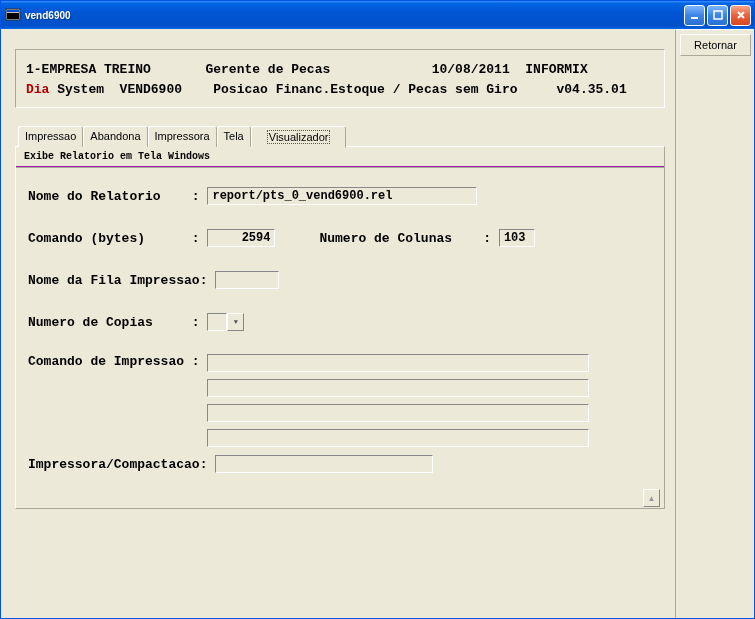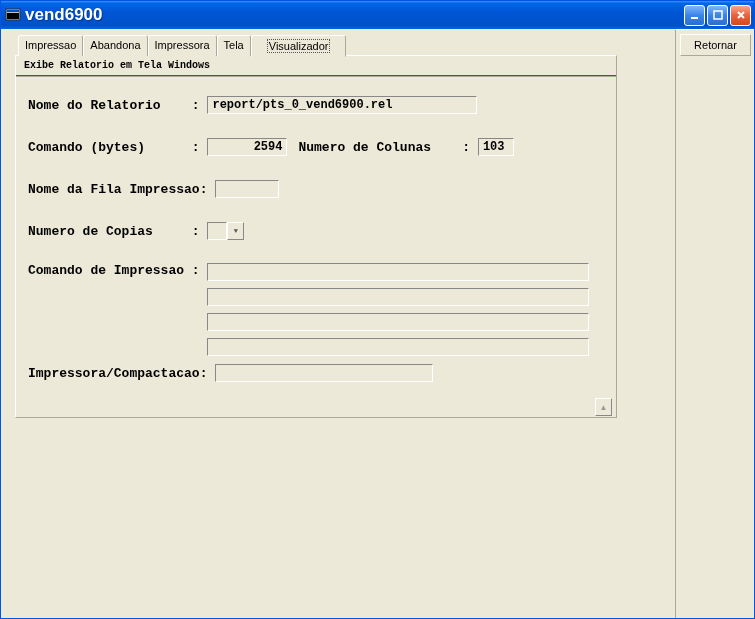--- a/index.html
+++ b/index.html
@@ -32,21 +32,21 @@
   .title-icon {
     width: 16px;
     height: 16px;
     margin-right: 4px;
     display: inline-flex;
     align-items: center;
     justify-content: center;
   }
   .title-text {
     font-weight: bold;
-    font-size: 17px;
+    font-size: 10px;
     flex: 1;
     text-shadow: 1px 1px 1px rgba(0,0,0,0.3);
   }
   .title-controls {
     display: flex;
     gap: 2px;
   }
   .title-btn {
     width: 21px;
     height: 21px;
@@ -76,21 +76,20 @@
     flex: 1;
     padding: 6px 10px 10px 14px;
     position: relative;
   }
   .side-panel {
     width: 79px;
     border-left: 1px solid #aca899;
     border-top: 1px solid #fff;
     padding: 4px;
     background: #ece9d8;
-    margin-left: 48px;
   }
   .side-btn {
     width: 71px;
     height: 22px;
     background: #ece9d8;
     border: 1px solid #aca899;
     border-top-color: #fff;
     border-left-color: #fff;
     font-size: 11px;
     display: flex;
@@ -266,20 +265,22 @@
         <svg width="10" height="10" viewBox="0 0 10 10">
             <path d="M2 2 L8 8 M8 2 L2 8" stroke="#fff" stroke-width="2"></path>
           </svg>
       </div>
     </div>
   </div>
 
   <div class="client">
     <div class="main-area">
 
+      <div class="header-block"><span>1-EMPRESA TREINO</span>       <span>Gerente de Pecas</span>             <span>10/08/2011</span>  <span>INFORMIX</span>
+<span class="hdr-red">Dia</span><span> System  VEND6900</span>    <span>Posicao Financ.Estoque / Pecas sem Giro</span>     <span>v04.35.01</span></div>
 
       <div class="tab-strip">
         <div class="tab"><span class="tab-label">Impressao</span></div>
         <div class="tab"><span class="tab-label">Abandona</span></div>
         <div class="tab"><span class="tab-label">Impressora</span></div>
         <div class="tab"><span class="tab-label">Tela</span></div>
         <div class="tab active"><span class="tab-label">Visualizador</span></div>
       </div>
 
       <div class="tab-panel">
@@ -289,22 +290,22 @@
 
         <div class="form-area">
 
           <div class="form-row">
             <span class="form-label">Nome do Relatorio    : </span>
             <span class="sunken" style="width:270px">report/pts_0_vend6900.rel</span>
           </div>
 
           <div class="form-row">
             <span class="form-label">Comando (bytes)      : </span>
-            <span class="sunken ta-right" style="width:80px">2594</span>
-            <span class="form-label" style="margin-left:11px">Numero de Colunas    : </span>
+            <span class="sunken ta-right" style="width:68px">2594</span>
+            <span class="form-label" style="margin-left:44px">Numero de Colunas    : </span>
             <span class="sunken" style="width:36px">103</span>
           </div>
 
           <div class="form-row">
             <span class="form-label">Nome da Fila Impressao: </span>
             <span class="sunken" style="width:64px"></span>
           </div>
 
           <div class="form-row">
             <span class="form-label">Numero de Copias     : </span>

